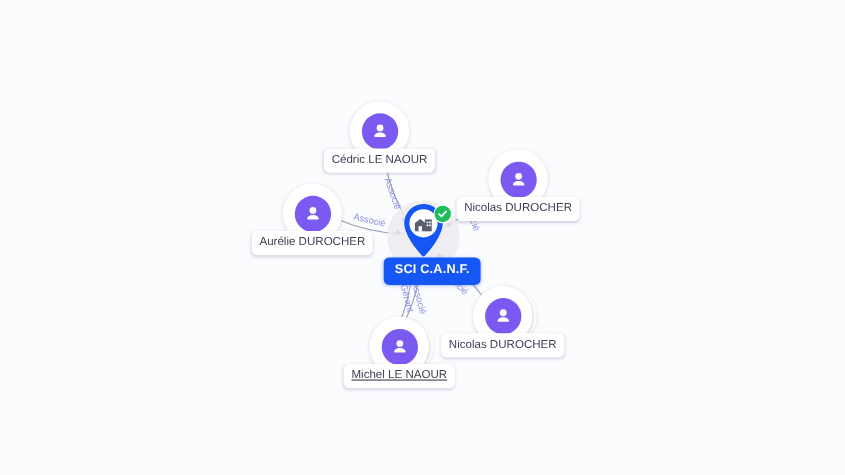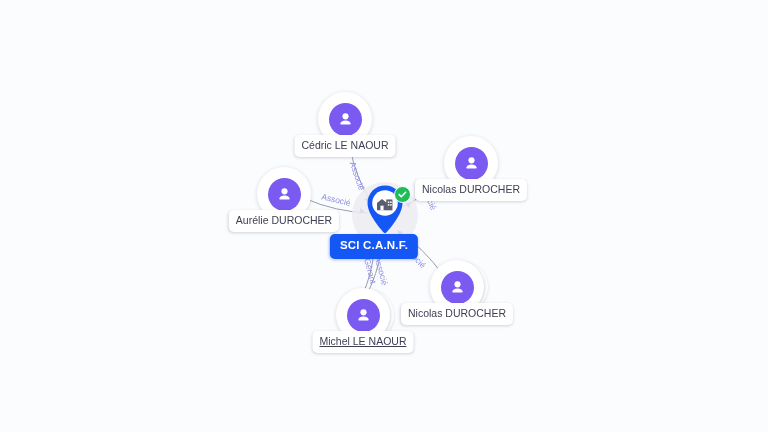--- a/index.html
+++ b/index.html
@@ -247,14 +247,14 @@
     <div class="edge-label" style="left: 428px; top: 196px; transform: translate(-50%, -50%) rotate(66deg);">Associé</div>
     <div class="edge-label" style="left: 336px; top: 200px; transform: translate(-50%, -50%) rotate(13deg);">Associé</div>
     <div class="edge-label" style="left: 414px; top: 256px; transform: translate(-50%, -50%) rotate(47deg);">Associé</div>
     <div class="edge-label" style="left: 370px; top: 271px; transform: translate(-50%, -50%) rotate(75deg);">Gérant</div>
     <div class="edge-label" style="left: 381px; top: 271px; transform: translate(-50%, -50%) rotate(75deg);">Associé</div>
     <div class="node-label" style="left: 345px; top: 135px;">Cédric LE NAOUR</div>
     <div class="node-label" style="left: 471px; top: 179px;">Nicolas DUROCHER</div>
     <div class="node-label" style="left: 457px; top: 303px;">Nicolas DUROCHER</div>
     <div class="node-label" style="left: 284px; top: 210px;">Aurélie DUROCHER</div>
     <div class="node-label" style="left: 363px; top: 331px; text-decoration: underline;">Michel LE NAOUR</div>
-    <div id="company-label" style="left: 374px; top: 234px; text-align: right;">SCI C.A.N.F.</div>
+    <div id="company-label" style="left: 393px; top: 234px; text-align: right;">SCI C.A.N.F.</div>
   </div>
 
 </body></html>

